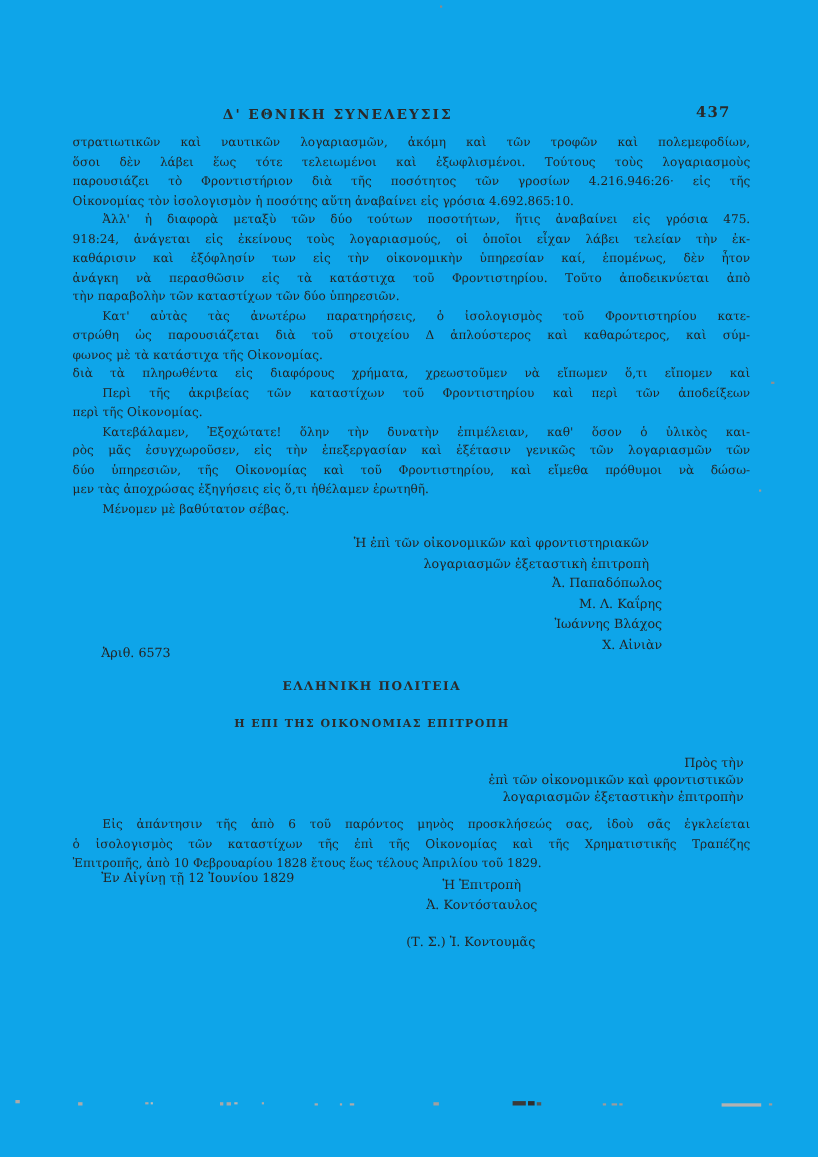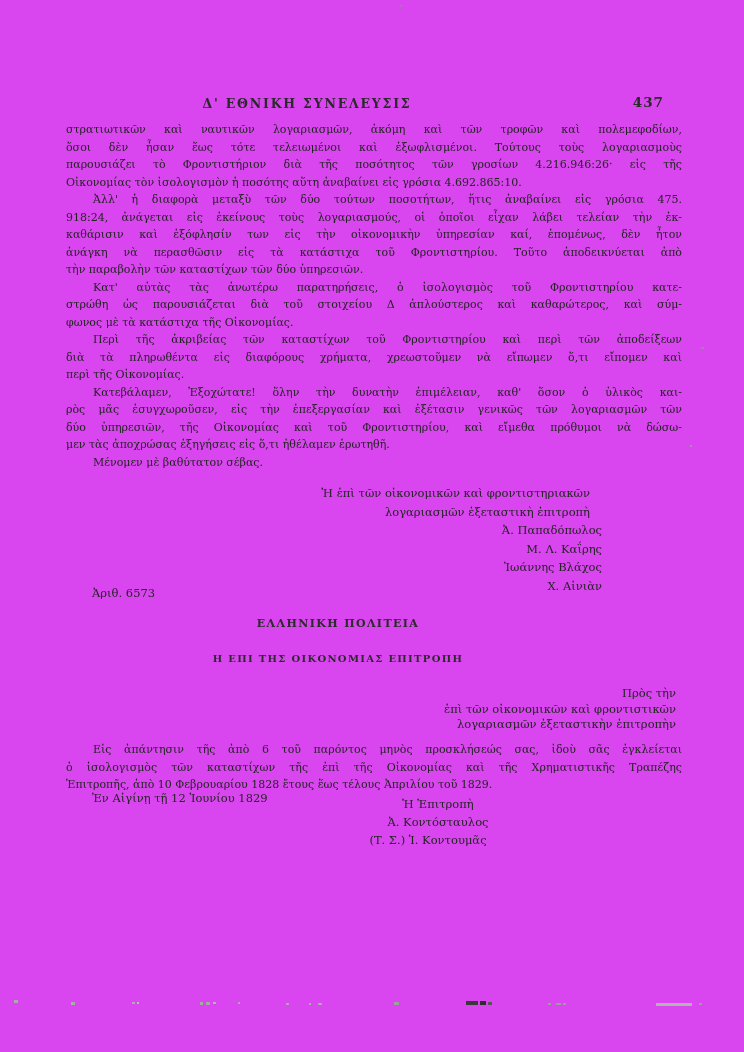--- a/index.html
+++ b/index.html
@@ -1,17 +1,17 @@
 <!DOCTYPE html>
 <html lang="el"><head>
 <meta charset="utf-8">
 <style>
   html,body{margin:0;padding:0;background:#fdfdfc;}
   .page{
-    position:relative;width:744px;height:1052px;background:#d946ef;
+    position:relative;width:744px;height:1052px;background:#0ea5e9;
     font-family:"DejaVu Serif","Liberation Serif",serif;color:#242424;
     overflow:hidden;
   }
   .header-title{
     position:absolute;top:96px;left:0;width:614px;text-align:center;
     font-size:12.5px;font-weight:bold;letter-spacing:1.8px;color:#2a2a2a;
   }
   .page-number{
     position:absolute;top:94px;right:80px;font-size:13.5px;font-weight:bold;
     letter-spacing:1px;color:#2a2a2a;
@@ -35,46 +35,46 @@
   .doc-number{position:absolute;top:586px;left:92px;font-size:11.5px;}
   .h-center{position:absolute;left:0;width:676px;text-align:center;}
   .h1{top:617px;font-size:11px;font-weight:bold;letter-spacing:1.4px;color:#2b2b2b;}
   .h2{top:653px;font-size:10px;font-weight:bold;letter-spacing:1.3px;color:#2b2b2b;}
   .addressee{top:686px;font-size:11.5px;line-height:15.5px;text-align:right;}
   .dateline{position:absolute;top:791px;left:92px;font-size:11.5px;}
   .sig2{
     position:absolute;top:795px;left:330px;width:216px;text-align:center;
     font-size:11.5px;line-height:18px;
   }
-  .sig2 .tseal{transform:translateX(-10px);}
+  .sig2 .tseal{transform:translateX(-10px);margin-top:16px;}
   .speck{position:absolute;}
 </style>
 </head>
 <body>
 
 <div class="page">
 
   <div class="header-title">Δ' ΕΘΝΙΚΗ ΣΥΝΕΛΕΥΣΙΣ</div>
   <div class="page-number">437</div>
 
   <div class="body-text" id="body-paragraphs">
       <div class="tline just">στρατιωτικῶν καὶ ναυτικῶν λογαριασμῶν, ἀκόμη καὶ τῶν τροφῶν καὶ πολεμεφοδίων,</div>
-      <div class="tline just">ὅσοι δὲν ἦσαν ἕως τότε τελειωμένοι καὶ ἐξωφλισμένοι. Τούτους τοὺς λογαριασμοὺς</div>
+      <div class="tline just">ὅσοι δὲν λάβει ἕως τότε τελειωμένοι καὶ ἐξωφλισμένοι. Τούτους τοὺς λογαριασμοὺς</div>
       <div class="tline just">παρουσιάζει τὸ Φροντιστήριον διὰ τῆς ποσότητος τῶν γροσίων 4.216.946:26· εἰς τῆς</div>
       <div class="tline">Οἰκονομίας τὸν ἰσολογισμὸν ἡ ποσότης αὕτη ἀναβαίνει εἰς γρόσια 4.692.865:10.</div>
       <div class="tline just ind">Ἀλλ' ἡ διαφορὰ μεταξὺ τῶν δύο τούτων ποσοτήτων, ἥτις ἀναβαίνει εἰς γρόσια 475.</div>
       <div class="tline just">918:24, ἀνάγεται εἰς ἐκείνους τοὺς λογαριασμούς, οἱ ὁποῖοι εἶχαν λάβει τελείαν τὴν ἐκ-</div>
       <div class="tline just">καθάρισιν καὶ ἐξόφλησίν των εἰς τὴν οἰκονομικὴν ὑπηρεσίαν καί, ἑπομένως, δὲν ἦτον</div>
       <div class="tline just">ἀνάγκη νὰ περασθῶσιν εἰς τὰ κατάστιχα τοῦ Φροντιστηρίου. Τοῦτο ἀποδεικνύεται ἀπὸ</div>
       <div class="tline">τὴν παραβολὴν τῶν καταστίχων τῶν δύο ὑπηρεσιῶν.</div>
       <div class="tline just ind">Κατ' αὐτὰς τὰς ἀνωτέρω παρατηρήσεις, ὁ ἰσολογισμὸς τοῦ Φροντιστηρίου κατε-</div>
       <div class="tline just">στρώθη ὡς παρουσιάζεται διὰ τοῦ στοιχείου Δ ἁπλούστερος καὶ καθαρώτερος, καὶ σύμ-</div>
       <div class="tline">φωνος μὲ τὰ κατάστιχα τῆς Οἰκονομίας.</div>
+      <div class="tline just">διὰ τὰ πληρωθέντα εἰς διαφόρους χρήματα, χρεωστοῦμεν νὰ εἴπωμεν ὅ,τι εἴπομεν καὶ</div>
       <div class="tline just ind">Περὶ τῆς ἀκριβείας τῶν καταστίχων τοῦ Φροντιστηρίου καὶ περὶ τῶν ἀποδείξεων</div>
-      <div class="tline just">διὰ τὰ πληρωθέντα εἰς διαφόρους χρήματα, χρεωστοῦμεν νὰ εἴπωμεν ὅ,τι εἴπομεν καὶ</div>
       <div class="tline">περὶ τῆς Οἰκονομίας.</div>
       <div class="tline just ind">Κατεβάλαμεν, Ἐξοχώτατε! ὅλην τὴν δυνατὴν ἐπιμέλειαν, καθ' ὅσον ὁ ὑλικὸς και-</div>
       <div class="tline just">ρὸς μᾶς ἐσυγχωροῦσεν, εἰς τὴν ἐπεξεργασίαν καὶ ἐξέτασιν γενικῶς τῶν λογαριασμῶν τῶν</div>
       <div class="tline just">δύο ὑπηρεσιῶν, τῆς Οἰκονομίας καὶ τοῦ Φροντιστηρίου, καὶ εἴμεθα πρόθυμοι νὰ δώσω-</div>
       <div class="tline">μεν τὰς ἀποχρώσας ἐξηγήσεις εἰς ὅ,τι ἠθέλαμεν ἐρωτηθῆ.</div>
       <div class="tline ind">Μένομεν μὲ βαθύτατον σέβας.</div>
     </div>
 
   <div class="sig1">
     <div>Ἡ ἐπὶ τῶν οἰκονομικῶν καὶ φροντιστηριακῶν</div>

